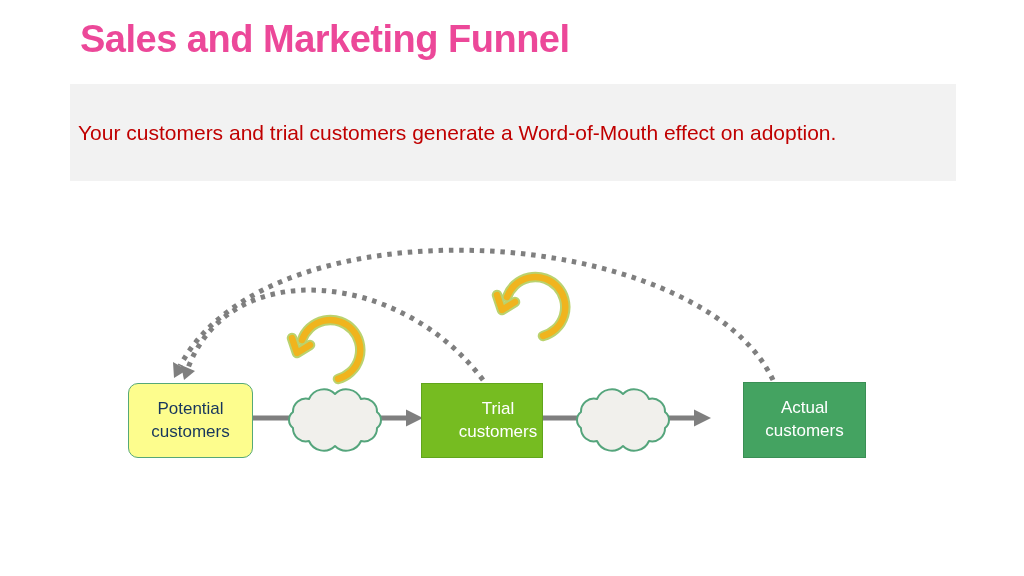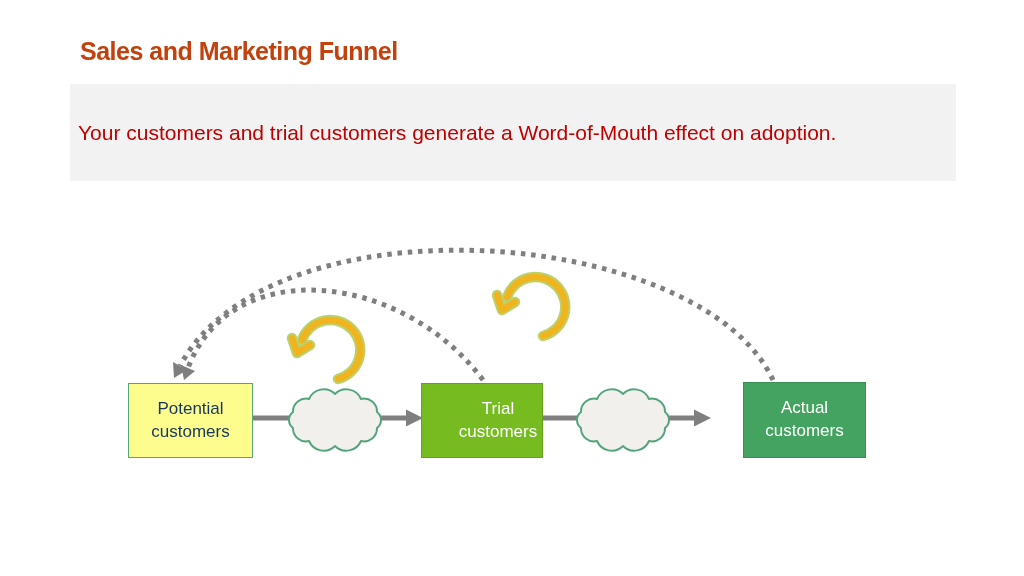--- a/index.html
+++ b/index.html
@@ -2,22 +2,22 @@
 <html><head>
 <meta charset="utf-8">
 <style>
   html,body{margin:0;padding:0;background:#ffffff;}
   .slide{
     position:relative;width:1024px;height:576px;overflow:hidden;
     background:#ffffff;font-family:"Liberation Sans",sans-serif;
   }
   .page-title{
     position:absolute;left:80px;top:18px;
-    font-size:25px;font-weight:bold;letter-spacing:-0.5px;
-    color:#c2410c;white-space:nowrap;margin-top:19px;
+    font-size:38px;font-weight:bold;letter-spacing:-0.5px;
+    color:#ec4899;white-space:nowrap;
   }
   .banner{
     position:absolute;left:70px;top:84px;width:886px;height:97px;
     background:#f2f2f2;display:flex;align-items:center;text-align:right;
   }
   .banner-text{
     padding-left:8px;font-size:21px;color:#c00000;white-space:nowrap;
   }
   .diagram-svg{position:absolute;left:0;top:0;width:1024px;height:576px;}
   .node{
@@ -80,21 +80,21 @@
         <path d="M 338 379 A 30 30 0 1 0 302 340"></path>
         <path d="M 292 338 L 297 353 L 310 345"></path>
       </g>
       <g fill="none" stroke-width="6.5" stroke-linecap="round" stroke-linejoin="round" stroke="#f0b41e">
         <path d="M 338 379 A 30 30 0 1 0 302 340"></path>
         <path d="M 292 338 L 297 353 L 310 345"></path>
       </g>
     </g>
   </svg>
 
-  <div class="node node-potential" style="background: rgb(253, 253, 141); border-color: rgb(85, 168, 120); color: rgb(23, 54, 93);">
+  <div class="node node-potential" style="background: rgb(253, 253, 141); border-color: rgb(85, 168, 120); color: rgb(23, 54, 93); border-radius: 10px;">
     <span>Potential customers</span>
   </div>
   <div class="node node-trial" style="background: rgb(118, 188, 33); border-color: rgb(97, 165, 28); color: rgb(255, 255, 255); padding-left: 32px;">
     <span>Trial customers</span>
   </div>
   <div class="node node-actual" style="background: rgb(68, 163, 97); border-color: rgb(58, 143, 85); color: rgb(255, 255, 255); margin-left: 32px;">
     <span>Actual customers</span>
   </div>
 
 </div>

